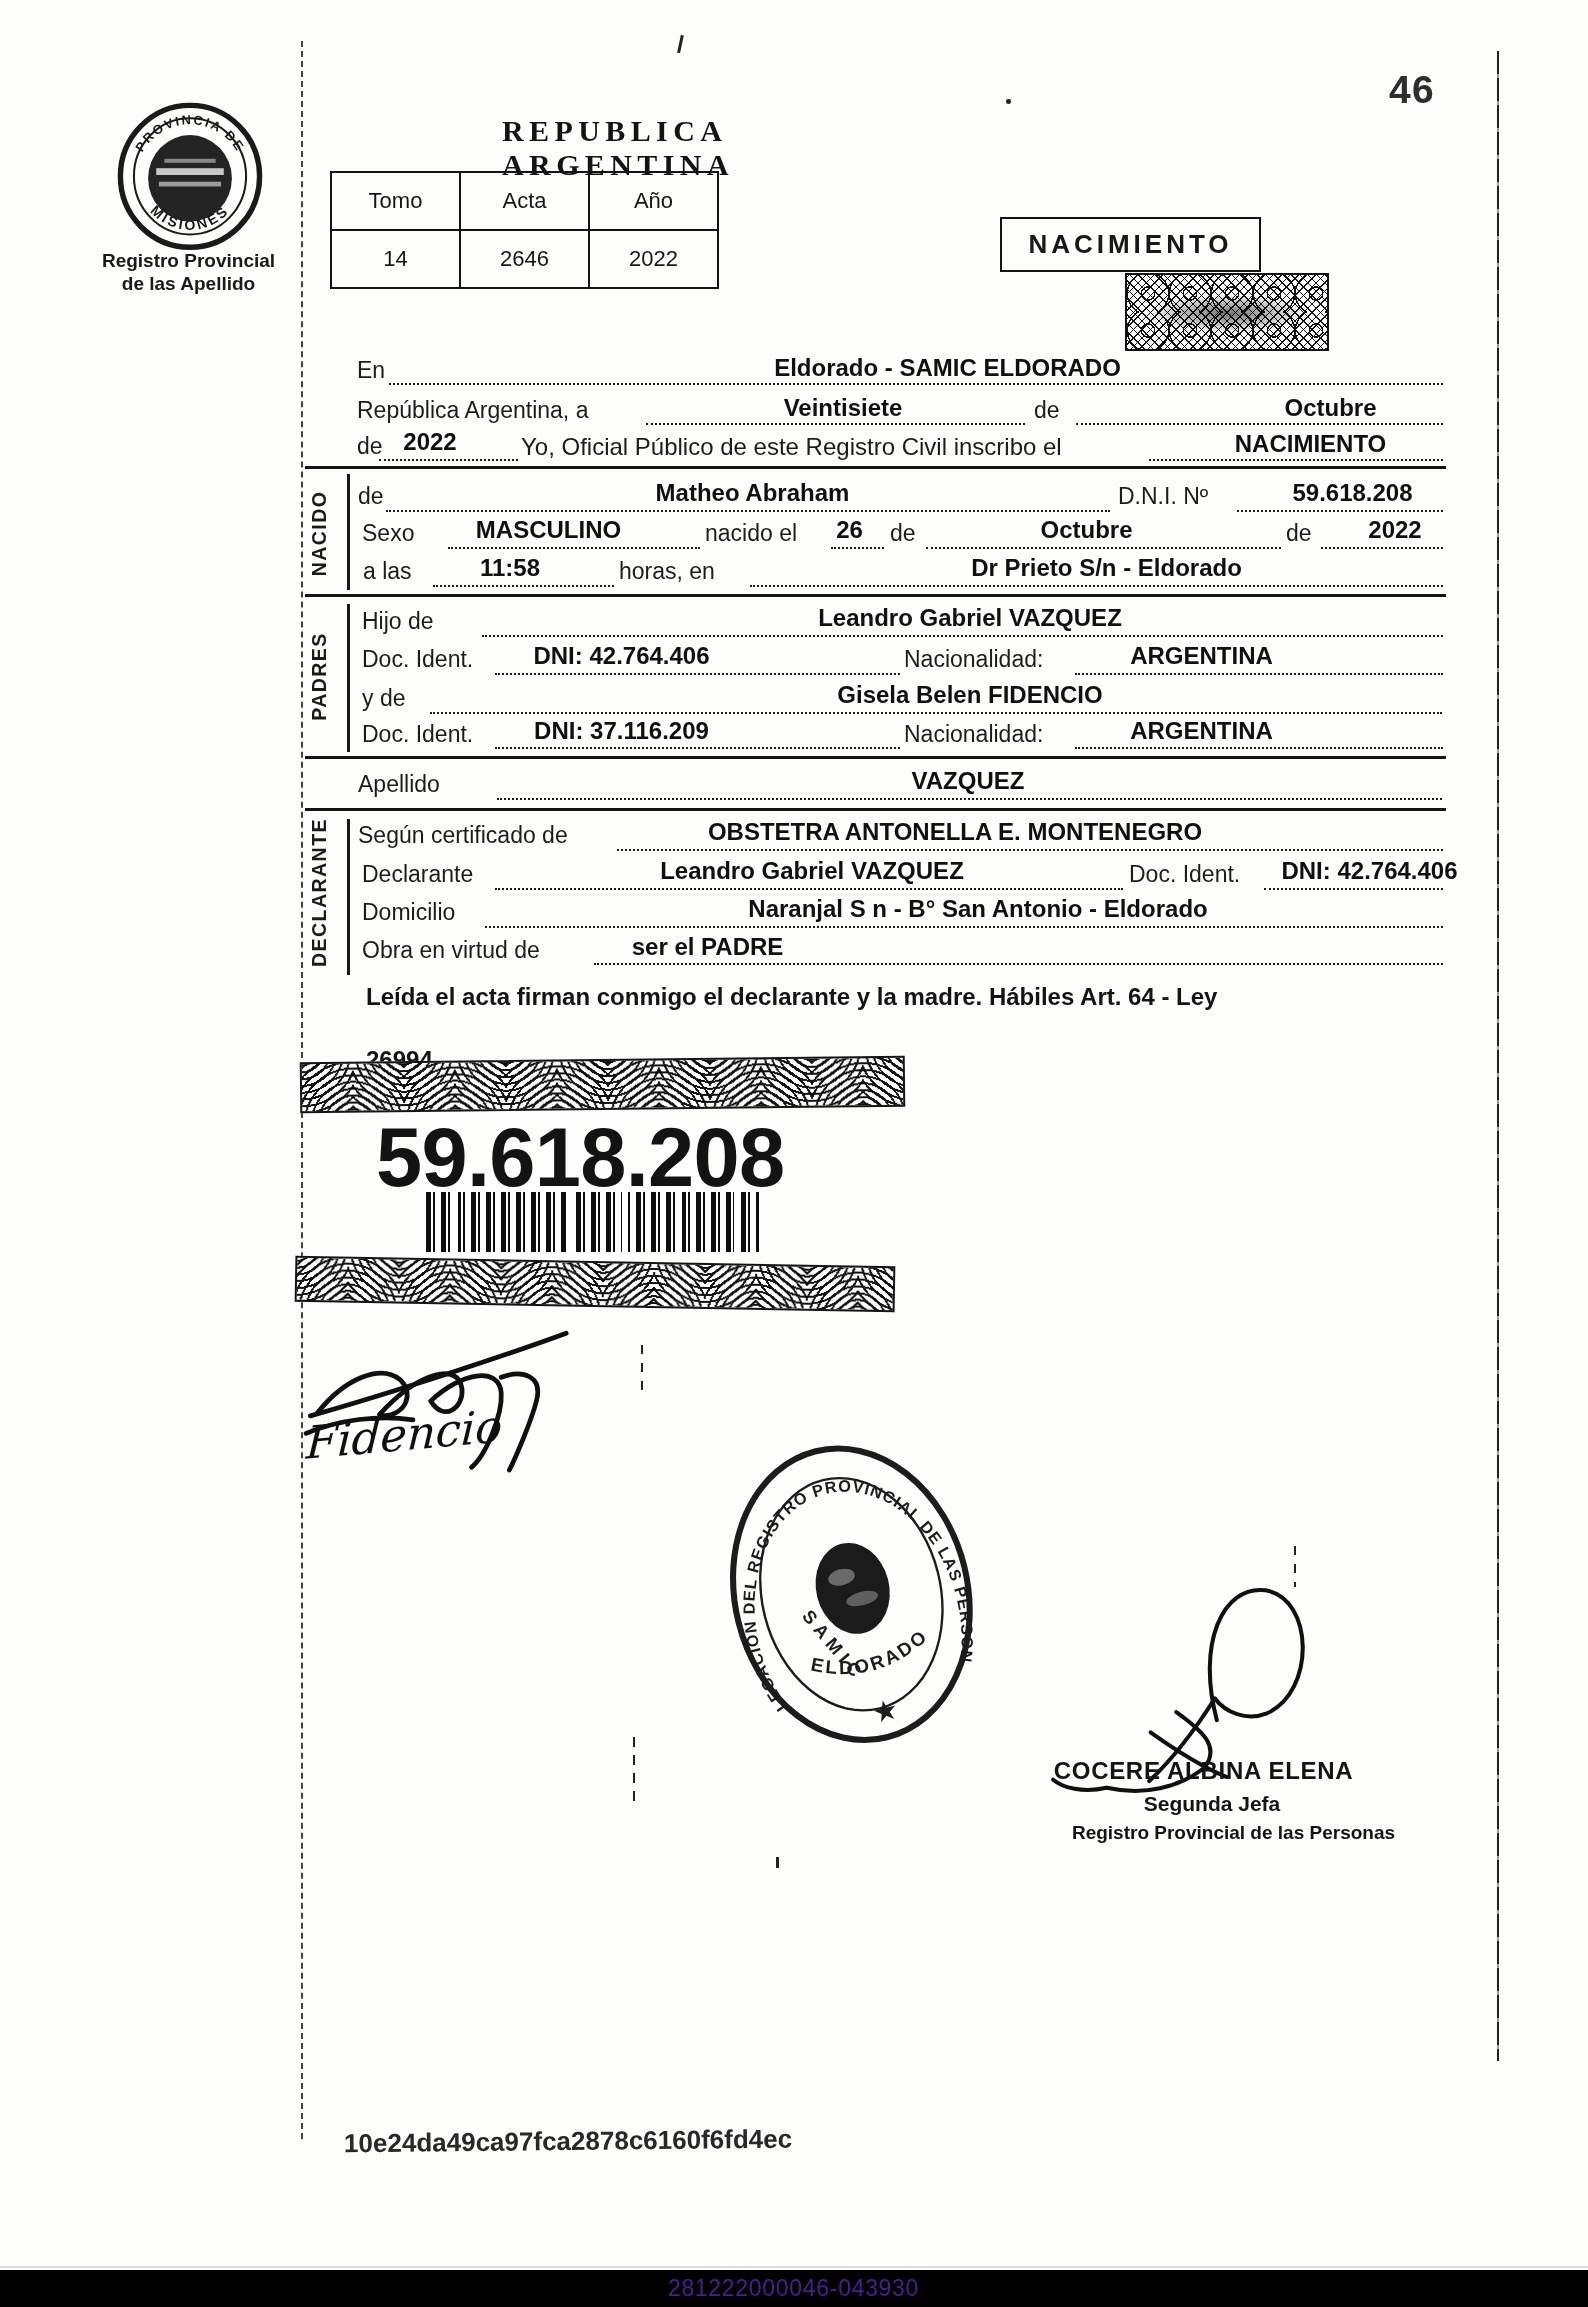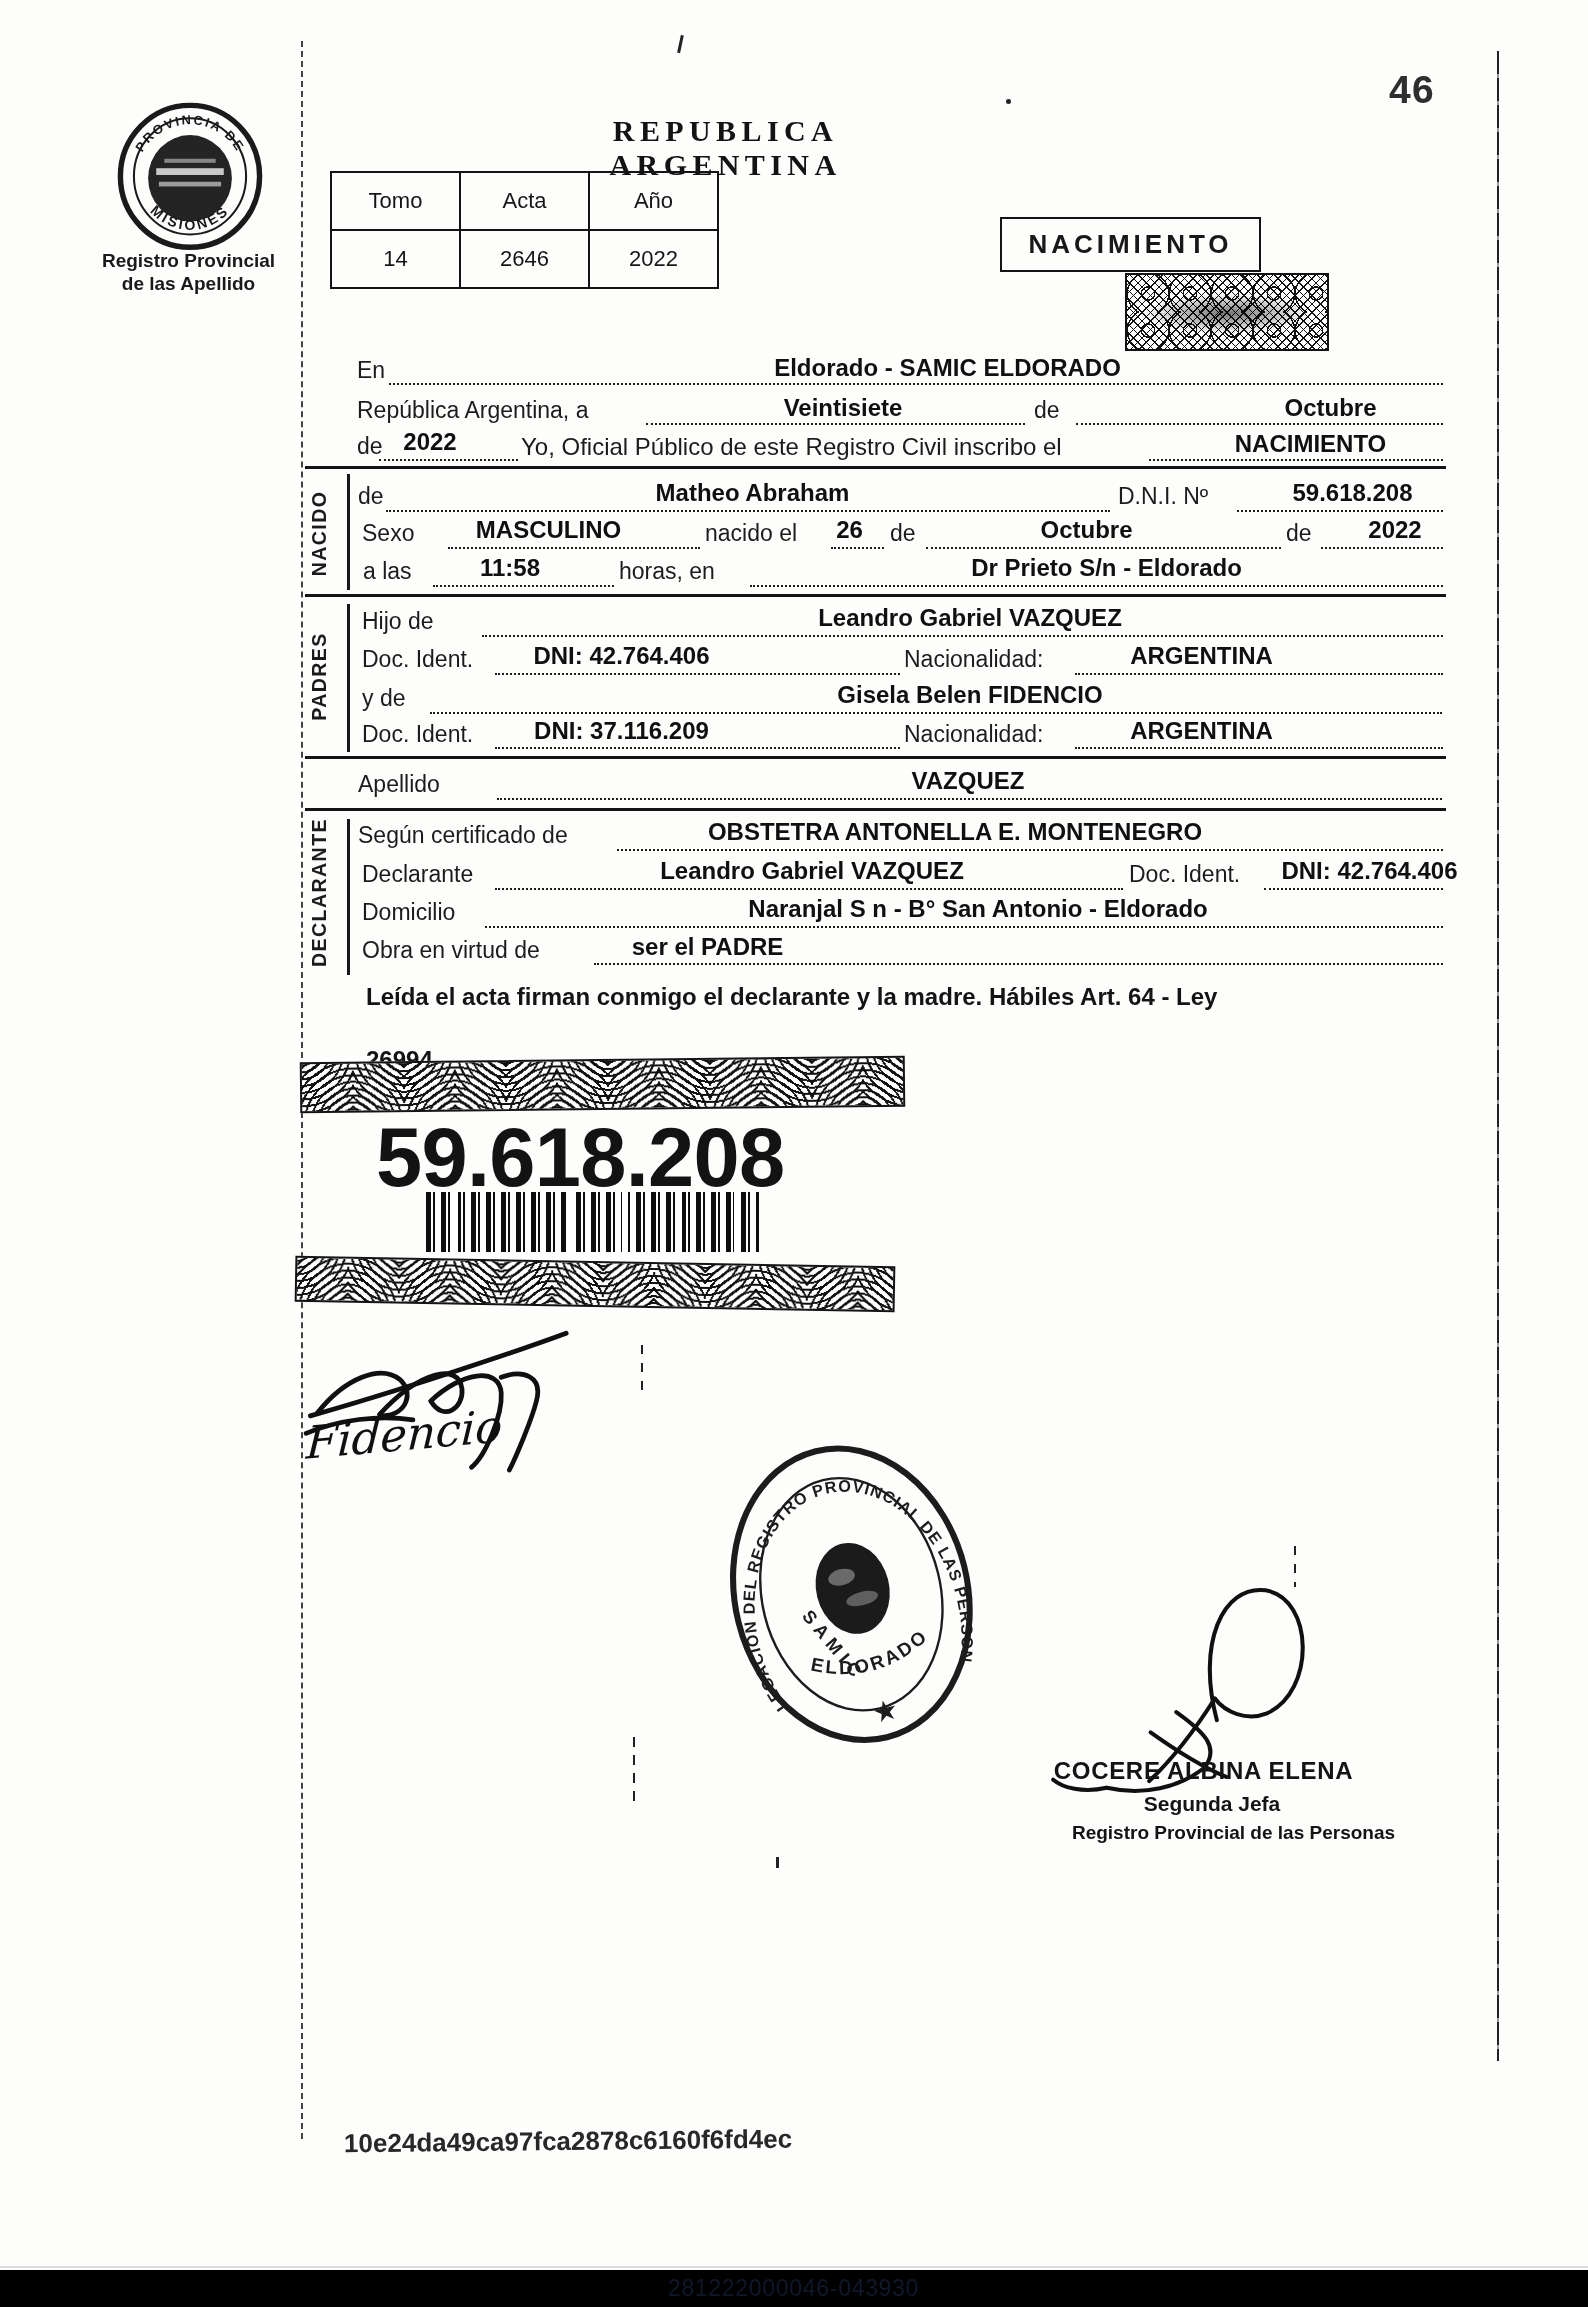--- a/index.html
+++ b/index.html
@@ -12,21 +12,21 @@
   .dots{position:absolute;height:1.4px;border-bottom:2.7px dotted #1b1b1b;}
   .thick{position:absolute;height:3.4px;background:#141414;left:305px;width:1141px;}
   .secline{position:absolute;width:2.7px;background:#181818;left:347px;}
   .seclabel{position:absolute;font-weight:bold;font-size:19.6px;letter-spacing:1.4px;color:#1b1b1b;
             text-align:center;transform:rotate(-90deg);}
   
   .rail-left{position:absolute;left:301px;top:41px;height:2098px;width:0;border-left:2px dashed #2e2e2e;opacity:.9;}
   .rail-right{position:absolute;left:1497px;top:51px;height:2010px;width:2px;
               background:repeating-linear-gradient(#222 0 23px, rgba(34,34,34,.45) 23px 27px);}
   
-  .title{position:absolute;left:502px;top:114px;width:447px;text-align:center;
+  .title{position:absolute;left:502px;top:114px;width:447px;text-align:left;
          font-family:"Liberation Serif",serif;font-weight:bold;font-size:30px;letter-spacing:5.4px;color:#131313;}
   table.acta{position:absolute;left:330px;top:171px;border-collapse:collapse;}
   table.acta td{border:2.4px solid #141414;width:103px;height:32px;text-align:center;
                 font-size:22px;color:#161616;padding:12px;}
   .tipobox{position:absolute;left:1000px;top:217px;width:257px;height:51px;border:2.7px solid #141414;
            display:flex;align-items:center;justify-content:center;font-size:26px;font-weight:bold;
            letter-spacing:4px;color:#181818;}
   .guilloche{position:absolute;left:1125px;top:273px;width:200px;height:74px;border:2px solid #121212;
      background-color:#fff;
      background-image:
@@ -54,21 +54,21 @@
        repeating-linear-gradient(90deg,#0e0e0e 0 4.7px,#fff 4.7px 7.4px,#0e0e0e 7.4px 9.5px,#fff 9.5px 15px,#0e0e0e 15px 20px,#fff 20px 22px,#0e0e0e 22px 24px,#fff 24px 30px);}
   
   .sig-fidencio{position:absolute;left:306px;top:1408px;font-family:"DejaVu Serif",serif;font-style:italic;
      font-size:45px;color:#101010;transform:rotate(-5deg) skewX(-8deg);}
   .official{position:absolute;text-align:center;font-weight:bold;color:#141414;white-space:nowrap;}
   
   .hash{position:absolute;left:344px;top:2126px;font-size:26px;font-weight:bold;color:#282828;transform:rotate(-0.6deg);}
   .prefooter{position:absolute;left:0;top:2266px;width:1588px;height:2px;background:#dcdcdc;}
   .footerbar{position:absolute;left:0;top:2270px;width:1588px;height:37px;background:#000;}
   .footercode{position:absolute;left:658px;top:2275px;width:271px;text-align:center;
-     font-size:23px;color:#0f172a;letter-spacing:0.7px;}
+     font-size:23px;color:#4c1d95;letter-spacing:0.7px;}
   
   .speck{position:absolute;background:#222;}
   .dashseg{position:absolute;width:2px;background:repeating-linear-gradient(#222 0 9.5px, rgba(0,0,0,0) 9.5px 18px);}
   svg{position:absolute;overflow:visible;}
   svg text{font-family:"Liberation Sans",sans-serif;}
 </style>
 </head>
 <body>
 
 <div id="page">

